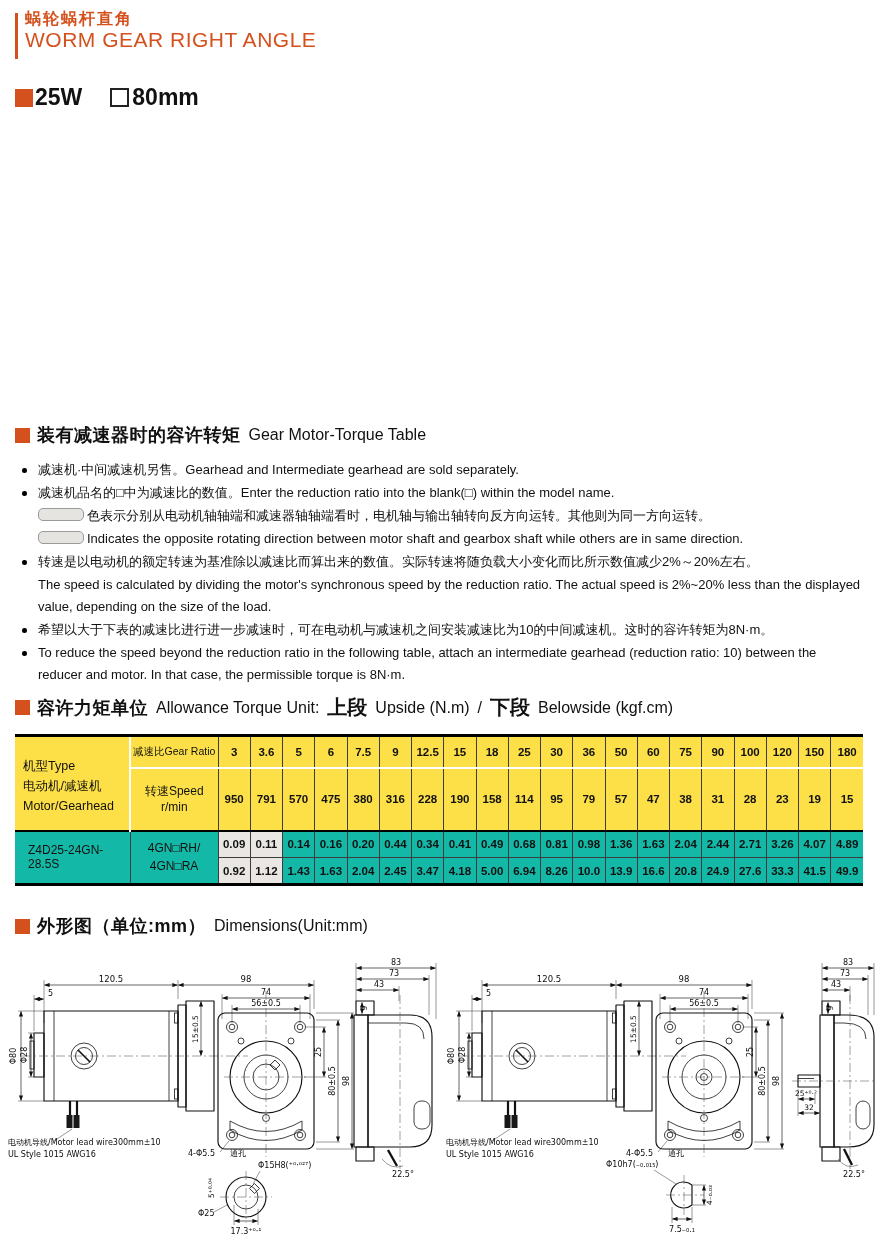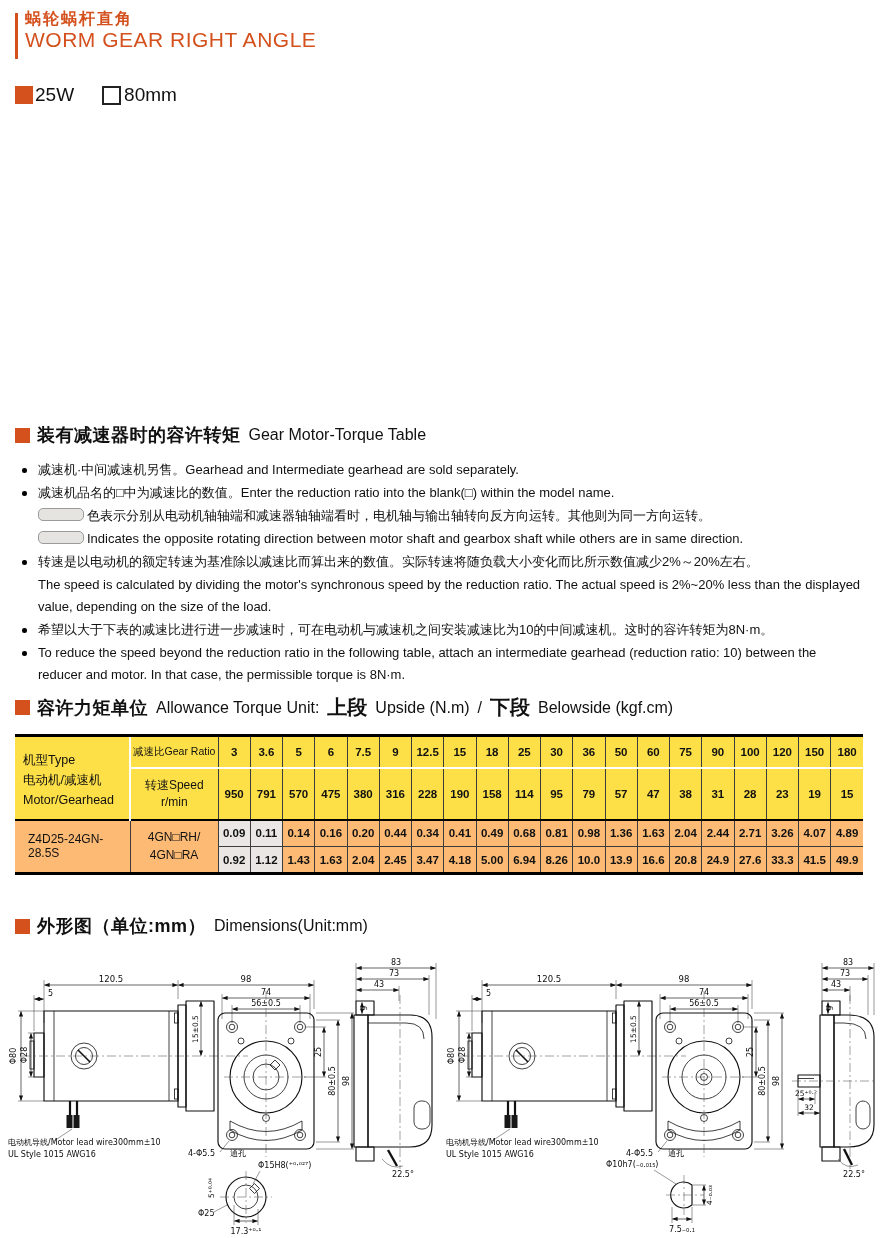--- a/index.html
+++ b/index.html
@@ -4,21 +4,21 @@
 <style>
 html,body{margin:0;padding:0;background:#fff;}
 #page{position:relative;width:880px;height:1238px;background:#ffffff;overflow:hidden;
   font-family:"Liberation Sans",sans-serif;color:#111;}
 
 #titleblock{position:absolute;left:15px;top:10px;}
 #titlebar{position:absolute;left:0;top:3px;width:3px;height:46px;background:#d4511e;}
 #title-cn{margin:0 0 0 10px;font-size:16px;font-weight:bold;color:#d4511e;letter-spacing:2px;line-height:1.1;}
 #title-en{margin:0 0 0 10px;font-size:21px;font-weight:500;color:#d4511e;letter-spacing:.5px;line-height:1.15;}
 
-#sizerow{position:absolute;left:15px;top:84px;display:flex;align-items:center;font-size:19px;font-weight:normal;}
+#sizerow{position:absolute;left:15px;top:84px;display:flex;align-items:center;font-size:23px;font-weight:bold;}
 .sq-fill{display:inline-block;width:18px;height:18px;background:#d4511e;margin-right:2px;}
 .sq-out{display:inline-block;width:15px;height:15px;background:#fff;border:2px solid #222;margin-right:3px;}
 #frame-group{margin-left:28px;display:flex;align-items:center;}
 
 .sec{position:absolute;left:15px;display:flex;align-items:center;white-space:nowrap;}
 .sec .sq{width:15px;height:15px;background:#d4511e;margin-right:7px;flex:0 0 auto;}
 .sec-cn{font-size:18px;font-weight:bold;letter-spacing:.5px;}
 .sec-en{font-size:16px;margin-left:8px;}
 .sec-cnb{font-size:20px;font-weight:bold;margin-left:8px;}
 
@@ -26,26 +26,26 @@
 .note{position:relative;padding-left:23px;font-size:13px;line-height:22px;margin-bottom:1px;}
 .mk.dot{position:absolute;left:7px;top:9px;width:4.5px;height:4.5px;border-radius:50%;background:#000;}
 .mk.swatch{display:inline-block;width:44px;height:11px;background:#e6e4e1;border:1px solid #9a9a9a;border-radius:5px;margin-right:3px;vertical-align:-1px;}
 
 #tablewrap{position:absolute;left:15px;top:734px;}
 table{border-collapse:collapse;table-layout:fixed;width:848px;
   border-top:3px solid #000;border-bottom:3px solid #000;border-left:hidden;border-right:hidden;}
 th,td{border:1px solid #3c3c3c;text-align:center;padding:0;font-size:12px;}
 .hd{background:#fde047;font-weight:normal;}
 .num{font-weight:bold;font-size:11.5px;}
-tr.r-ratio{height:32px;}tr.r-speed{height:52px;}tr.r-nm,tr.r-kg{height:27px;}
+tr.r-ratio{height:32px;}tr.r-speed{height:63px;}tr.r-nm,tr.r-kg{height:27px;}
 .type-cell{text-align:left;padding:5px 0 0 8px;font-size:12.5px;line-height:1.6;border-right:2px solid #fff;}
 .ratio-label{font-size:10.5px;}
 .speed-label{font-size:12px;line-height:1.35;}
 tr.r-speed .hd{border-top:2.5px solid #fff;}
-tbody td{background:#fdba74;}
+tbody td{background:#14b8a6;}
 tbody tr.r-nm td{border-top:2.5px solid #000;}
 tr.r-nm td:nth-child(3),tr.r-nm td:nth-child(4),
 tr.r-kg td:nth-child(1),tr.r-kg td:nth-child(2){background:#e9e6e3;}
 .model{text-align:left;padding-left:13px;font-size:12px;}
 .ghead{font-size:12px;line-height:1.5;}
 
 .drawing{position:absolute;top:953px;}
 #dL{left:8px;}#dR{left:446px;}
 svg text{font-family:"DejaVu Sans",sans-serif;font-size:8.5px;fill:#0c0c0c;}
 .mid{text-anchor:middle;}

